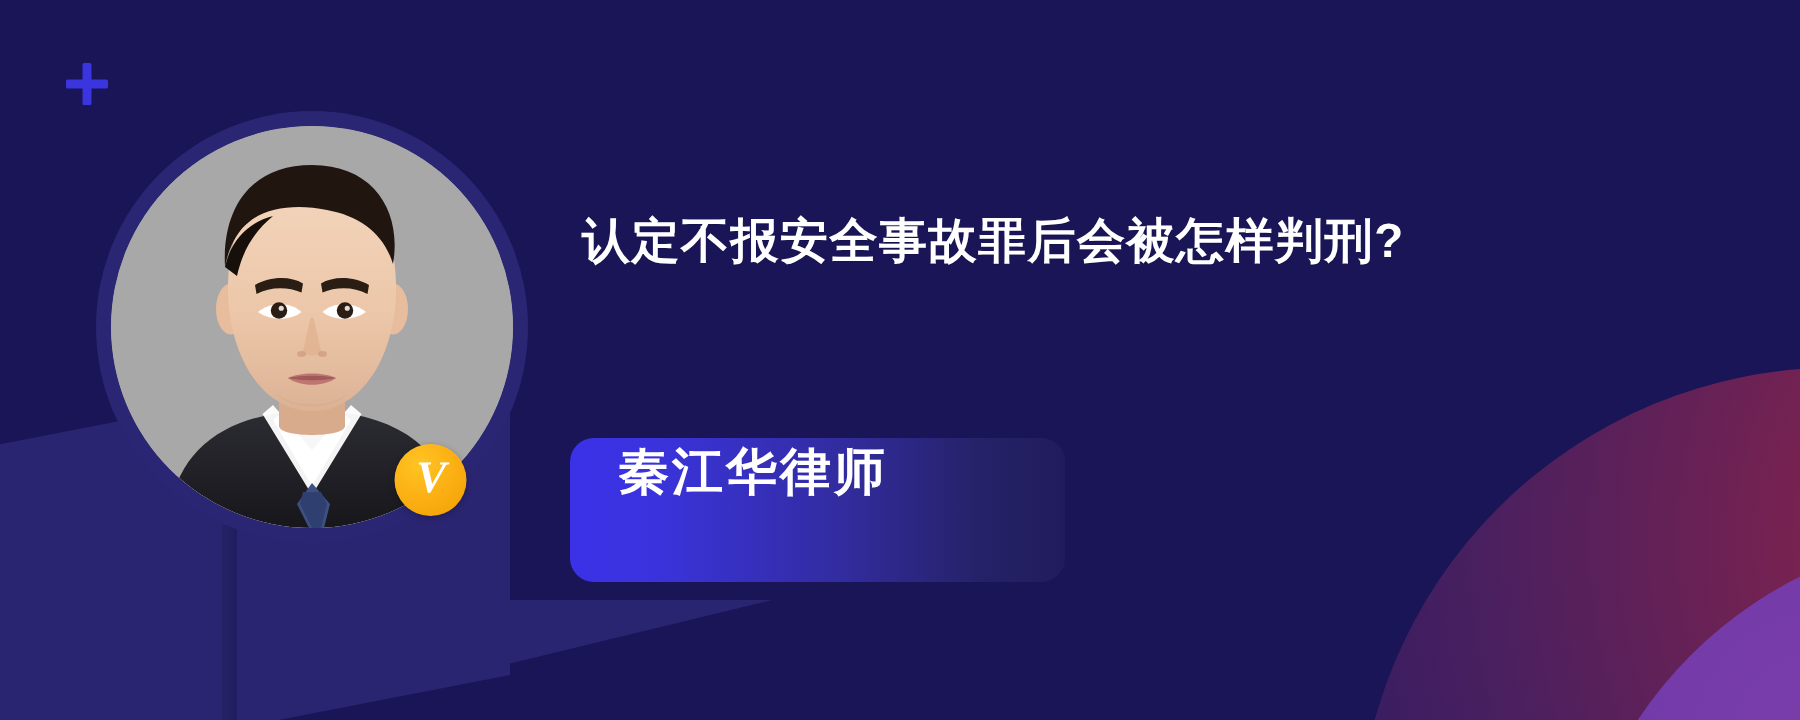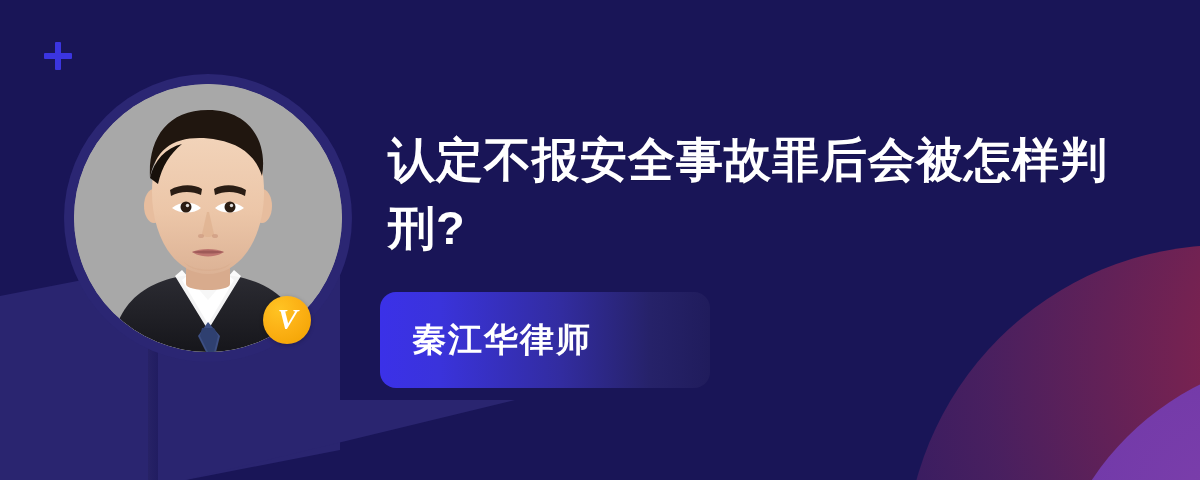--- a/index.html
+++ b/index.html
@@ -123,37 +123,36 @@
   }
 
   
   .content{
     position:absolute;
     left:388px; top:126px;
     width:720px;
   }
   .headline{
     color:#ffffff;
-    font-size:47px;
+    font-size:32px;
     line-height:68px;
     font-weight:700;
     letter-spacing:1px;
     margin:0;
     white-space:pre-wrap;
     text-shadow:0 1px 0 rgba(0,0,0,.12);
   }
 
   .name-badge{
     position:absolute;
     left:380px; top:292px;
     width:330px; height:96px;
     border-radius:16px;
     background:linear-gradient(90deg,#3b31e8 0%,#3a33db 18%,#322c9f 55%,#262269 82%,#201c5c 100%);
     display:flex;
-    align-items:center;
   }
   .name-badge .name-text{
     color:#ffffff;
     font-size:34px;
     font-weight:700;
     letter-spacing:2px;
     margin-left:32px;
   }
 </style>
 </head>

